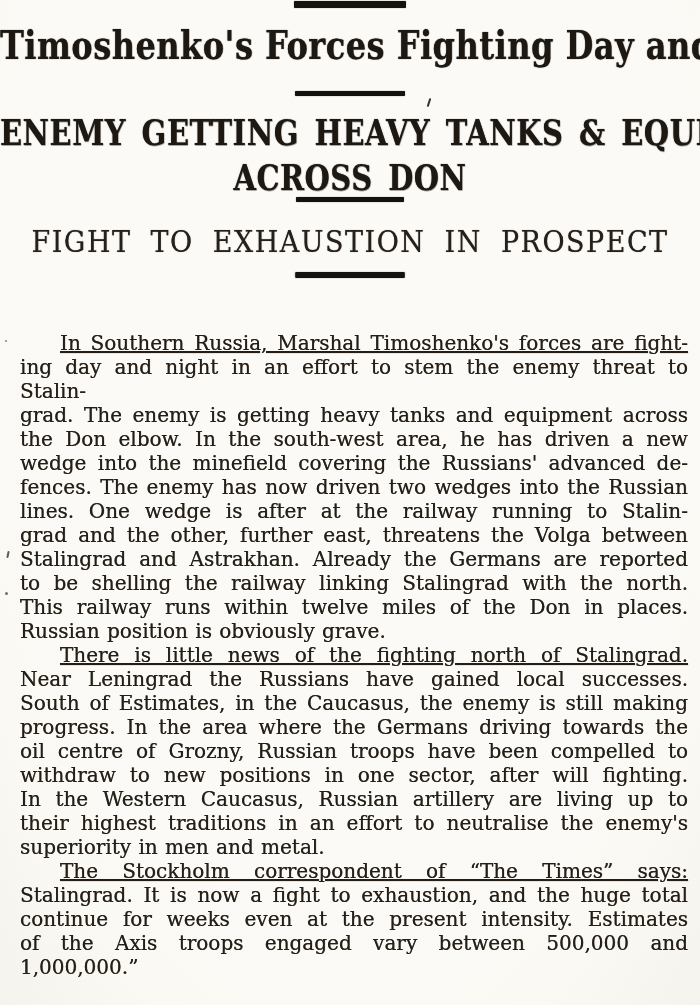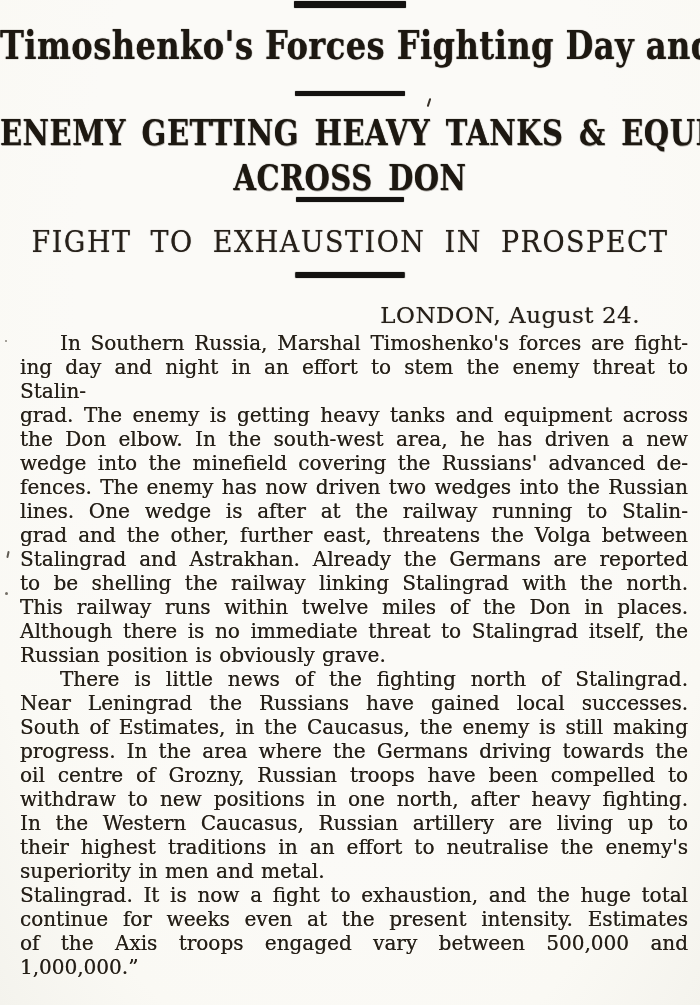--- a/index.html
+++ b/index.html
@@ -67,21 +67,21 @@
     position:absolute;top:331px;left:20px;width:668px;
     font-size:20px;color:var(--ink);
     text-shadow:0 0 0.6px rgba(36,30,22,.65), 0.4px 0.4px 0 rgba(36,30,22,.25);
   }
   .bline{
     line-height:24px;
     text-align:justify;
     text-align-last:justify;
     word-spacing:1px;
   }
-  .bline.indent{text-indent:40px;}
+  .bline.indent{text-indent:40px;text-decoration:underline;}
   .bline.last{text-align-last:left;}
 
   
   .artifact{position:absolute;background:#3a332a;data:none;}
   .a1{top:98px;left:428px;width:2px;height:9px;transform:rotate(18deg);border-radius:1px;}
   .a2{top:551px;left:7px;width:2px;height:7px;transform:rotate(12deg);border-radius:1px;opacity:.8;}
   .a3{top:592px;left:5px;width:3px;height:3px;border-radius:50%;opacity:.7;}
   .a4{top:340px;left:5px;width:2px;height:2px;border-radius:50%;opacity:.6;}
 </style>
 </head>
@@ -99,45 +99,44 @@
     <div>ENEMY GETTING HEAVY TANKS &amp; EQUIPMENT</div>
     <div>ACROSS DON</div>
   </div>
 
   <div class="rule rule3"></div>
 
   <div class="crosshead">FIGHT TO EXHAUSTION IN PROSPECT</div>
 
   <div class="rule rule4"></div>
 
-  <div class="dateline">LONDON, August 24.</div>
 
   <div class="body-text">
       <div class="bline indent">In Southern Russia, Marshal Timoshenko's forces are fight-</div>
       <div class="bline">ing day and night in an effort to stem the enemy threat to Stalin-</div>
       <div class="bline">grad.  The enemy is getting heavy tanks and equipment across</div>
       <div class="bline">the Don elbow.  In the south-west area, he has driven a new</div>
       <div class="bline">wedge into the minefield covering the Russians' advanced de-</div>
       <div class="bline">fences.  The enemy has now driven two wedges into the Russian</div>
       <div class="bline">lines.  One wedge is after at the railway running to Stalin-</div>
       <div class="bline">grad and the other, further east, threatens the Volga between</div>
       <div class="bline">Stalingrad and Astrakhan.  Already the Germans are reported</div>
       <div class="bline">to be shelling the railway linking Stalingrad with the north.</div>
       <div class="bline">This railway runs within twelve miles of the Don in places.</div>
-      <div class="bline">Although there is no immediate threat to Stalingrad itself, the</div>
       <div class="bline last">Russian position is obviously grave.</div>
       <div class="bline indent">There is little news of the fighting north of Stalingrad.</div>
       <div class="bline">Near Leningrad the Russians have gained local successes.</div>
       <div class="bline">South of Estimates, in the Caucasus, the enemy is still making</div>
       <div class="bline">progress.  In the area where the Germans driving towards the</div>
       <div class="bline">oil centre of Grozny, Russian troops have been compelled to</div>
-      <div class="bline">withdraw to new positions in one north, after heavy fighting.</div>
+      <div class="bline">withdraw to new positions in one sector, after will fighting.</div>
       <div class="bline">In the Western Caucasus, Russian artillery are living up to</div>
       <div class="bline">their highest traditions in an effort to neutralise the enemy's</div>
       <div class="bline last">superiority in men and metal.</div>
+      <div class="bline indent">The Stockholm correspondent of “The Times” says:</div>
       <div class="bline">Stalingrad.  It is now a fight to exhaustion, and the huge total</div>
       <div class="bline">continue for weeks even at the present intensity.  Estimates</div>
       <div class="bline">of the Axis troops engaged vary between 500,000 and 1,000,000.”</div>
     </div>
 
   <div class="artifact a1"></div>
   <div class="artifact a2"></div>
   <div class="artifact a3"></div>
   <div class="artifact a4"></div>
 

